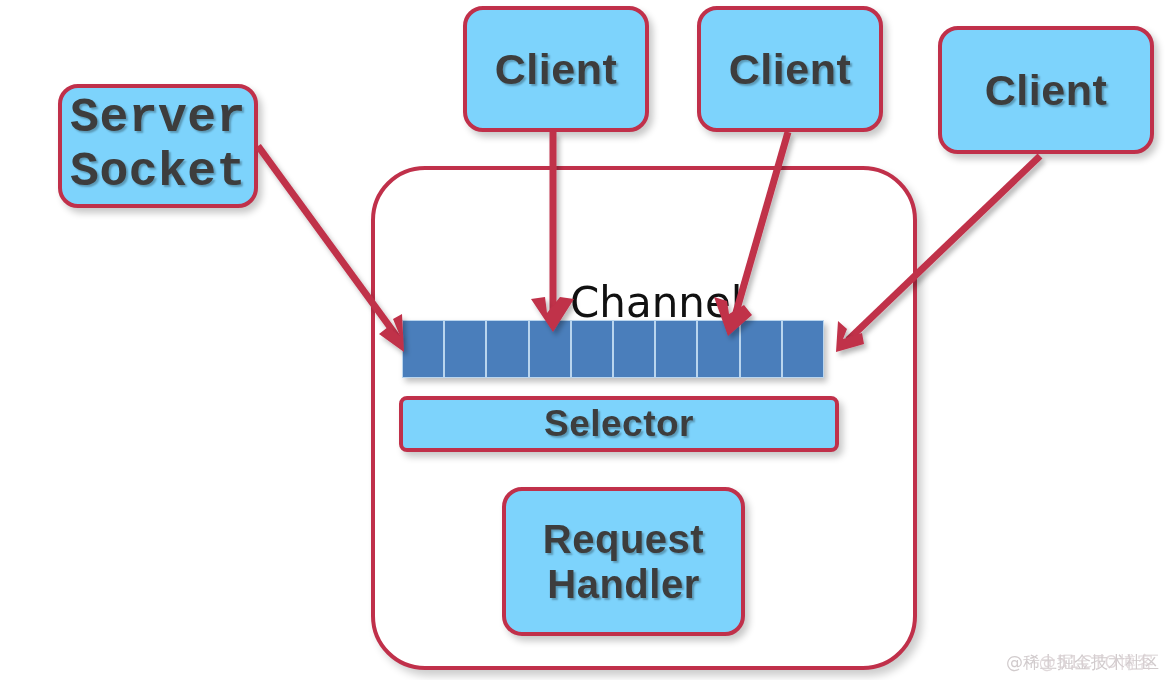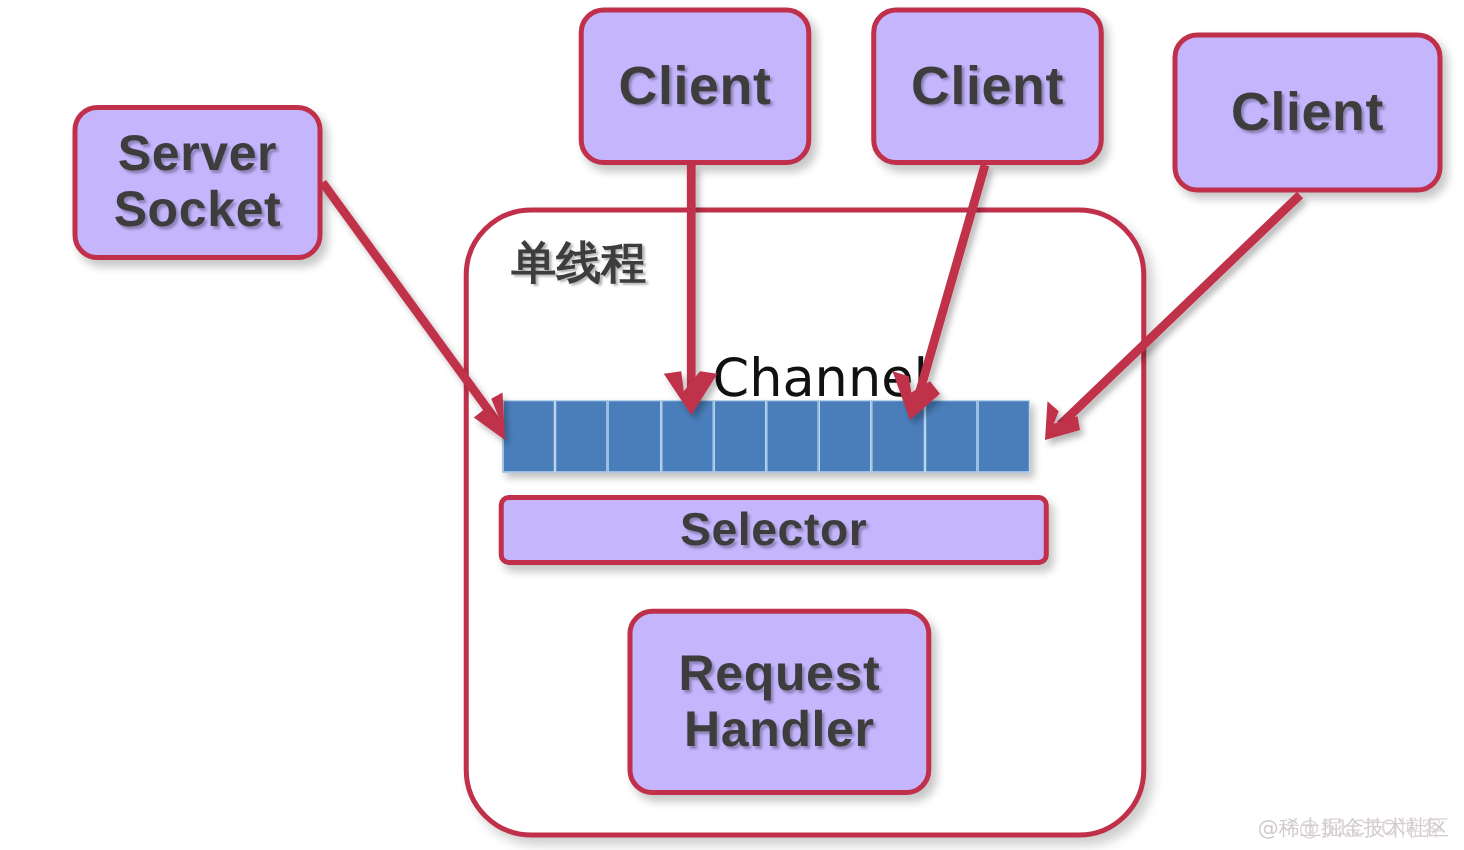--- a/index.html
+++ b/index.html
@@ -14,21 +14,21 @@
     position: relative;
     width: 1171px;
     height: 680px;
     background: #ffffff;
     overflow: hidden;
   }
 
   
   .card {
     position: absolute;
-    background: #c4b5fd;
+    background: #7dd3fc;
     border: 4px solid #c0304a;
     border-radius: 18px;
     box-sizing: border-box;
     display: flex;
     align-items: center;
     justify-content: center;
     text-align: center;
     color: #3d3d3d;
     font-weight: bold;
     letter-spacing: 0.5px;
@@ -39,21 +39,21 @@
     line-height: 1.12;
     text-shadow: 2px 2px 2px rgba(0,0,0,0.28);
     white-space: pre-line;
   }
 
   
   #server-socket-card {
     left: 58px; top: 84px; width: 200px; height: 124px;
     border-radius: 20px;
   }
-  #server-socket-card .label { font-size: 40px; }
+  #server-socket-card .label { font-size: 48px; font-family: Liberation Mono, monospace; }
 
   #client-card-1 {
     left: 463px; top: 6px; width: 186px; height: 126px;
     border-radius: 20px;
   }
   #client-card-2 {
     left: 697px; top: 6px; width: 186px; height: 126px;
     border-radius: 20px;
   }
   #client-card-3 {
@@ -158,21 +158,20 @@
     letter-spacing: 1px;
   }
 </style>
 </head>
 <body>
 
 <div id="stage">
 
   <div id="thread-container"></div>
 
-  <div id="thread-label">单线程</div>
 
   <div id="channel-label">Channel</div>
 
   <div id="channel-strip">
     <div class="channel-cell"></div>
     <div class="channel-cell"></div>
     <div class="channel-cell"></div>
     <div class="channel-cell"></div>
     <div class="channel-cell"></div>
     <div class="channel-cell"></div>

